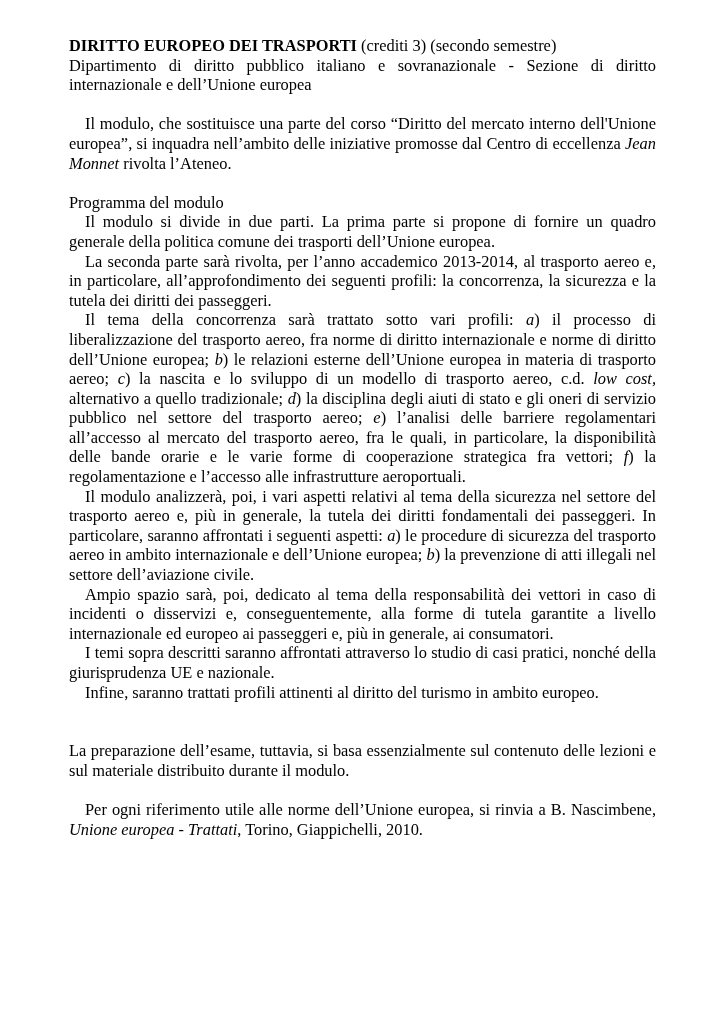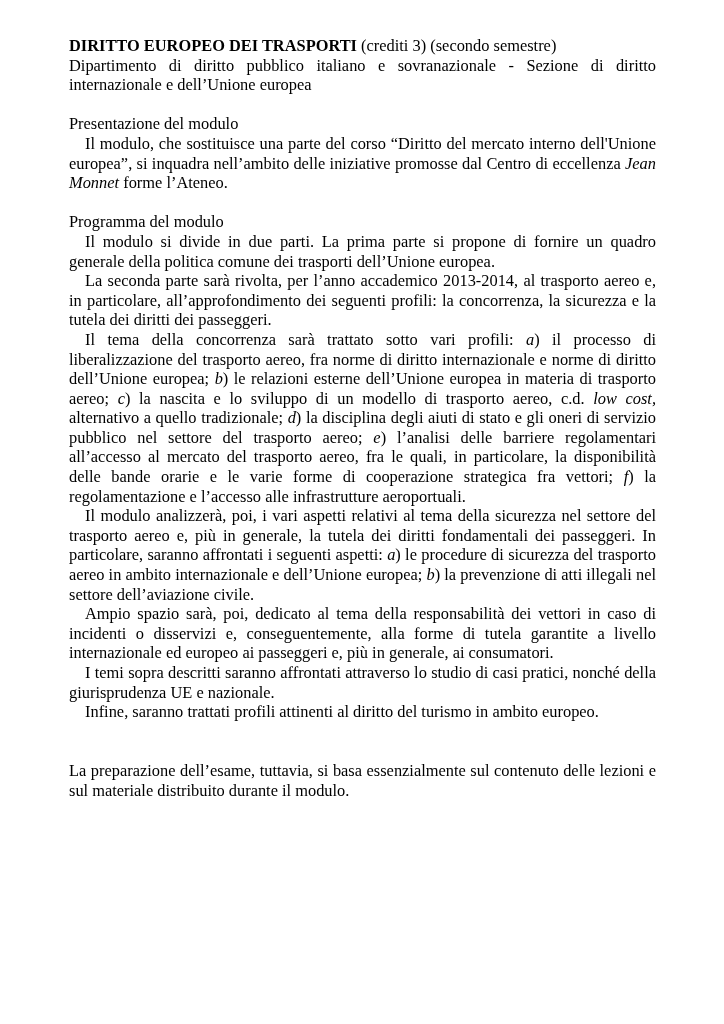--- a/index.html
+++ b/index.html
@@ -37,22 +37,21 @@
 
 <div class="page">
 
   <p>
     <span class="bold">DIRITTO EUROPEO DEI TRASPORTI</span><span> (crediti 3) (secondo semestre)</span>
   </p>
   <p>Dipartimento di diritto pubblico italiano e sovranazionale - Sezione di diritto internazionale e dell’Unione europea</p>
 
   <div class="blank"></div>
 
-  <p>Presentazione del modulo</p>
-  <p class="indent"><span>Il modulo, che sostituisce una parte del corso “Diritto del mercato interno dell'Unione europea”, si inquadra nell’ambito delle iniziative promosse dal Centro di eccellenza </span><em>Jean Monnet</em><span> forme l’Ateneo.</span></p>
+  <p class="indent"><span>Il modulo, che sostituisce una parte del corso “Diritto del mercato interno dell'Unione europea”, si inquadra nell’ambito delle iniziative promosse dal Centro di eccellenza </span><em>Jean Monnet</em><span> rivolta l’Ateneo.</span></p>
 
   <div class="blank"></div>
 
   <p>Programma del modulo</p>
   <p class="indent">Il modulo si divide in due parti. La prima parte si propone di fornire un quadro generale della politica comune dei trasporti dell’Unione europea.</p>
   <p class="indent">La seconda parte sarà rivolta, per l’anno accademico 2013-2014, al trasporto aereo e, in particolare, all’approfondimento dei seguenti profili: la concorrenza, la sicurezza e la tutela dei diritti dei passeggeri.</p>
   <p class="indent"><span>Il tema della concorrenza sarà trattato sotto vari profili: </span><em>a</em><span>) il processo di liberalizzazione del trasporto aereo, fra norme di diritto internazionale e norme di diritto dell’Unione europea; </span><em>b</em><span>) le relazioni esterne dell’Unione europea in materia di trasporto aereo; </span><em>c</em><span>) la nascita e lo sviluppo di un modello di trasporto aereo, c.d. </span><em>low cost,</em><span> alternativo a quello tradizionale; </span><em>d</em><span>) la disciplina degli aiuti di stato e gli oneri di servizio pubblico nel settore del trasporto aereo; </span><em>e</em><span>) l’analisi delle barriere regolamentari all’accesso al mercato del trasporto aereo, fra le quali, in particolare, la disponibilità delle bande orarie e le varie forme di cooperazione strategica fra vettori; </span><em>f</em><span>) la regolamentazione e l’accesso alle infrastrutture aeroportuali.</span></p>
   <p class="indent"><span>Il modulo analizzerà, poi, i vari aspetti relativi al tema della sicurezza nel settore del trasporto aereo e, più in generale, la tutela dei diritti fondamentali dei passeggeri. In particolare, saranno affrontati i seguenti aspetti: </span><em>a</em><span>) le procedure di sicurezza del trasporto aereo in ambito internazionale e dell’Unione europea; </span><em>b</em><span>) la prevenzione di atti illegali nel settore dell’aviazione civile.</span></p>
   <p class="indent">Ampio spazio sarà, poi, dedicato al tema della responsabilità dei vettori in caso di incidenti o disservizi e, conseguentemente, alla forme di tutela garantite a livello internazionale ed europeo ai passeggeri e, più in generale, ai consumatori.</p>
   <p class="indent">I temi sopra descritti saranno affrontati attraverso lo studio di casi pratici, nonché della giurisprudenza UE e nazionale.</p>
@@ -60,14 +59,15 @@
 
   <div class="blank"></div>
 
 
   <div class="blank"></div>
 
   <p>La preparazione dell’esame, tuttavia, si basa essenzialmente sul contenuto delle lezioni e sul materiale distribuito durante il modulo.</p>
 
   <div class="blank"></div>
 
+  <p class="indent"><span>Per ogni riferimento utile alle norme dell’Unione europea, si rinvia a B. Nascimbene, </span><em>Unione europea - Trattati</em><span>, Torino, Giappichelli, 2010.</span></p>
 
 </div>
 
 </body></html>

